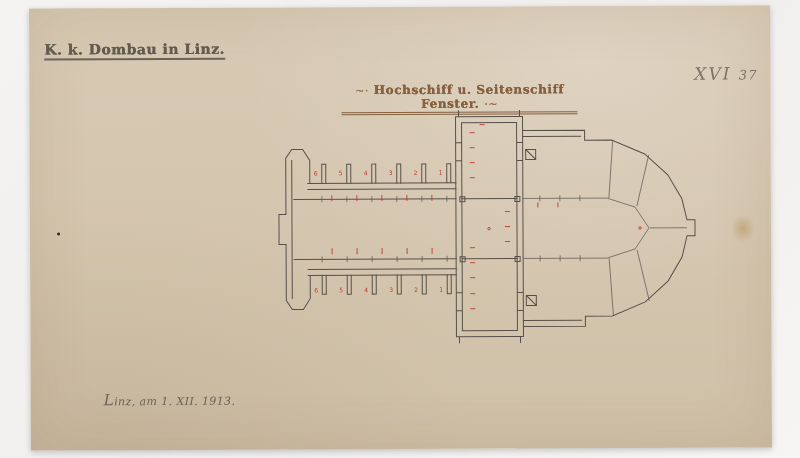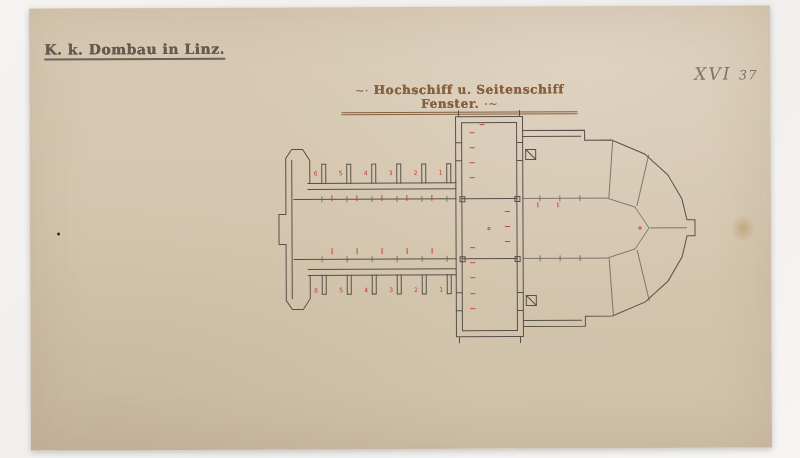--- a/index.html
+++ b/index.html
@@ -66,20 +66,21 @@
       <span class="flourish">~·</span>
       <span>Hochschiff u. Seitenschiff Fenster.</span>
       <span class="flourish">·~</span>
     </div>
 
     <div class="page-label">
       <span>XVI</span>
       <span class="num">37</span>
     </div>
 
+    <div class="dated">Linz, am 1. XII. 1913.</div>
 
     <div class="speck"></div>
     <div class="stain"></div>
 
     <svg class="plan-svg" width="440" height="250" viewBox="270 100 440 250">
 
       <path class="ink" d="
         M456 117 H523 V337 H456 Z
         M462 123 H517 V331 H462 Z
         M459 117 V111 M520 117 V111 M459 337 V343 M520 337 V343

